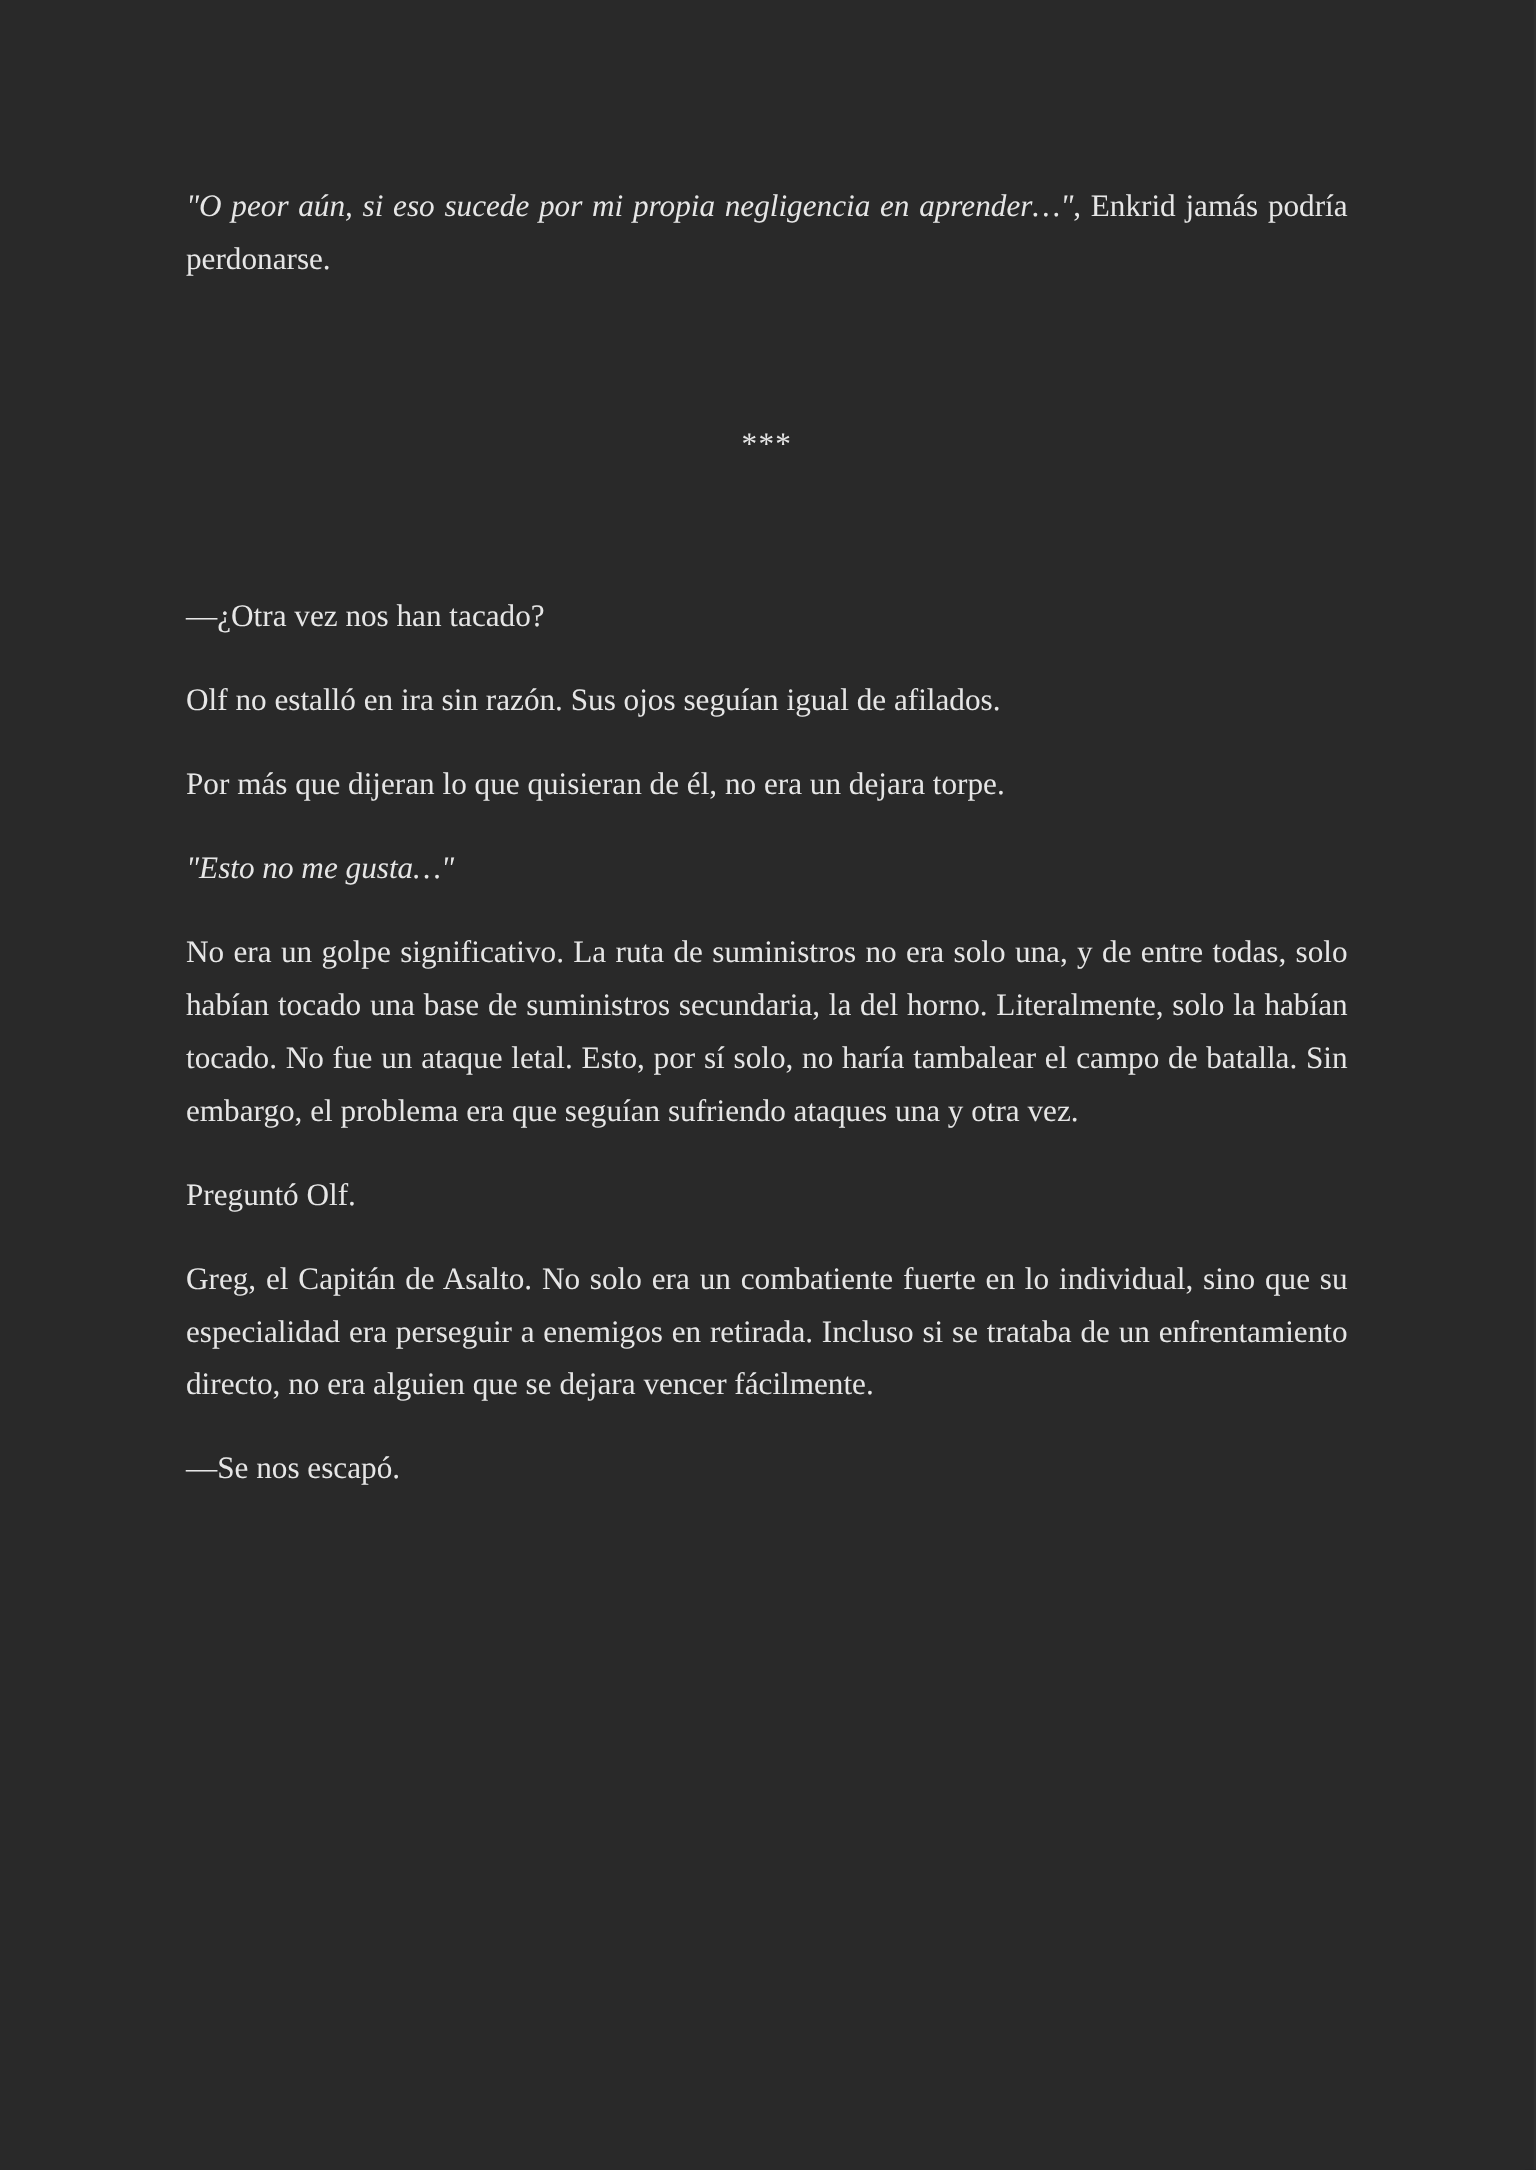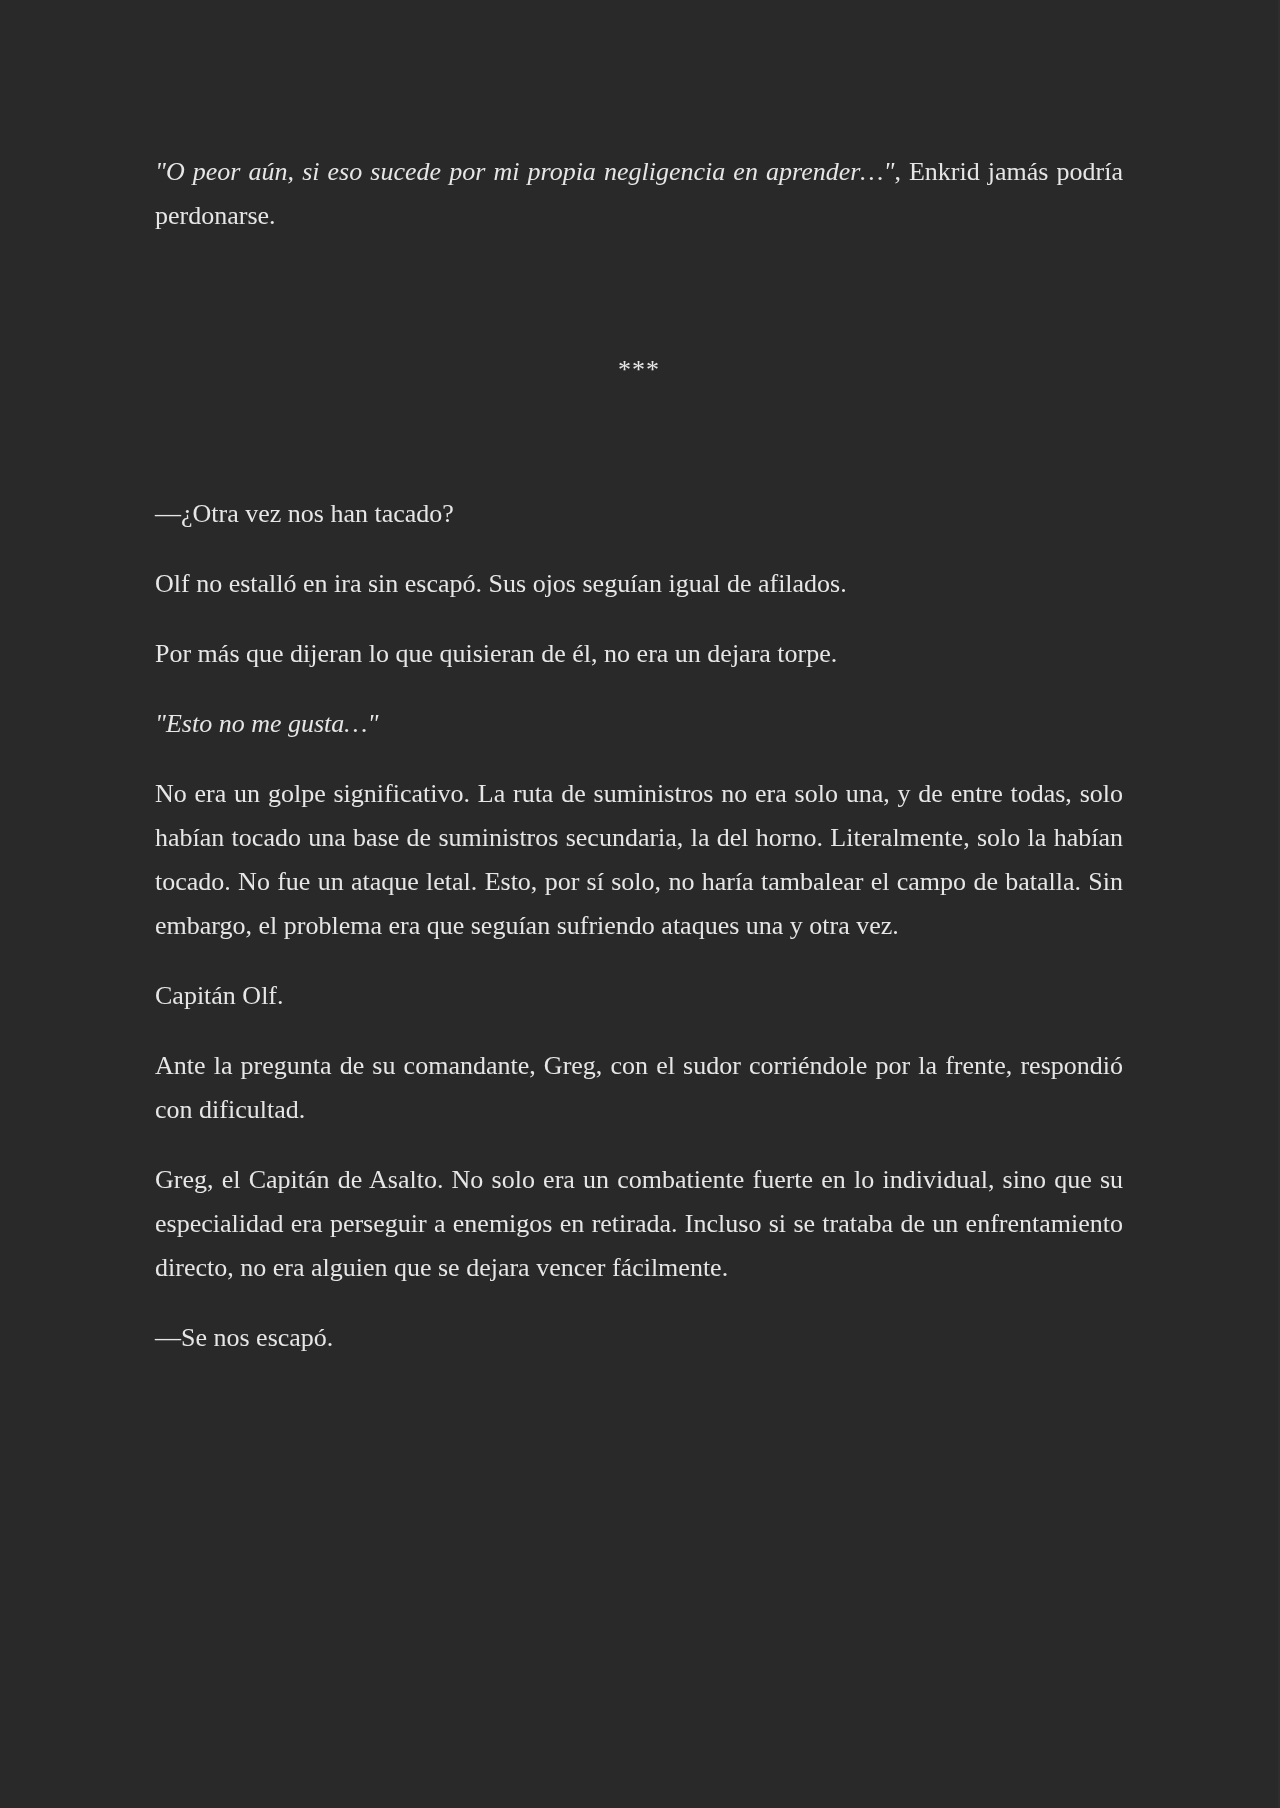--- a/index.html
+++ b/index.html
@@ -50,24 +50,23 @@
 
 <div class="page">
 
   <p class="para">
     <span class="thought">"O peor aún, si eso sucede por mi propia negligencia en aprender…"</span><span>, Enkrid jamás podría perdonarse.</span>
   </p>
 
   <div class="separator">***</div>
 
   <p class="para">—¿Otra vez nos han tacado?</p>
-  <p class="para">Olf no estalló en ira sin escapó. Sus ojos seguían igual de afilados.</p>
+  <p class="para">Olf no estalló en ira sin razón. Sus ojos seguían igual de afilados.</p>
   <p class="para">Por más que dijeran lo que quisieran de él, no era un dejara torpe.</p>
   <p class="para thought">"Esto no me gusta…"</p>
   <p class="para">No era un golpe significativo. La ruta de suministros no era solo una, y de entre todas, solo habían tocado una base de suministros secundaria, la del horno. Literalmente, solo la habían tocado. No fue un ataque letal. Esto, por sí solo, no haría tambalear el campo de batalla. Sin embargo, el problema era que seguían sufriendo ataques una y otra vez.</p>
-  <p class="para">Capitán Olf.</p>
-  <p class="para">Ante la pregunta de su comandante, Greg, con el sudor corriéndole por la frente, respondió con dificultad.</p>
+  <p class="para">Preguntó Olf.</p>
   <p class="para">Greg, el Capitán de Asalto. No solo era un combatiente fuerte en lo individual, sino que su especialidad era perseguir a enemigos en retirada. Incluso si se trataba de un enfrentamiento directo, no era alguien que se dejara vencer fácilmente.</p>
   <p class="para">—Se nos escapó.</p>
 
 </div>
 
 <div class="right-edge"></div>
 
 </body></html>

